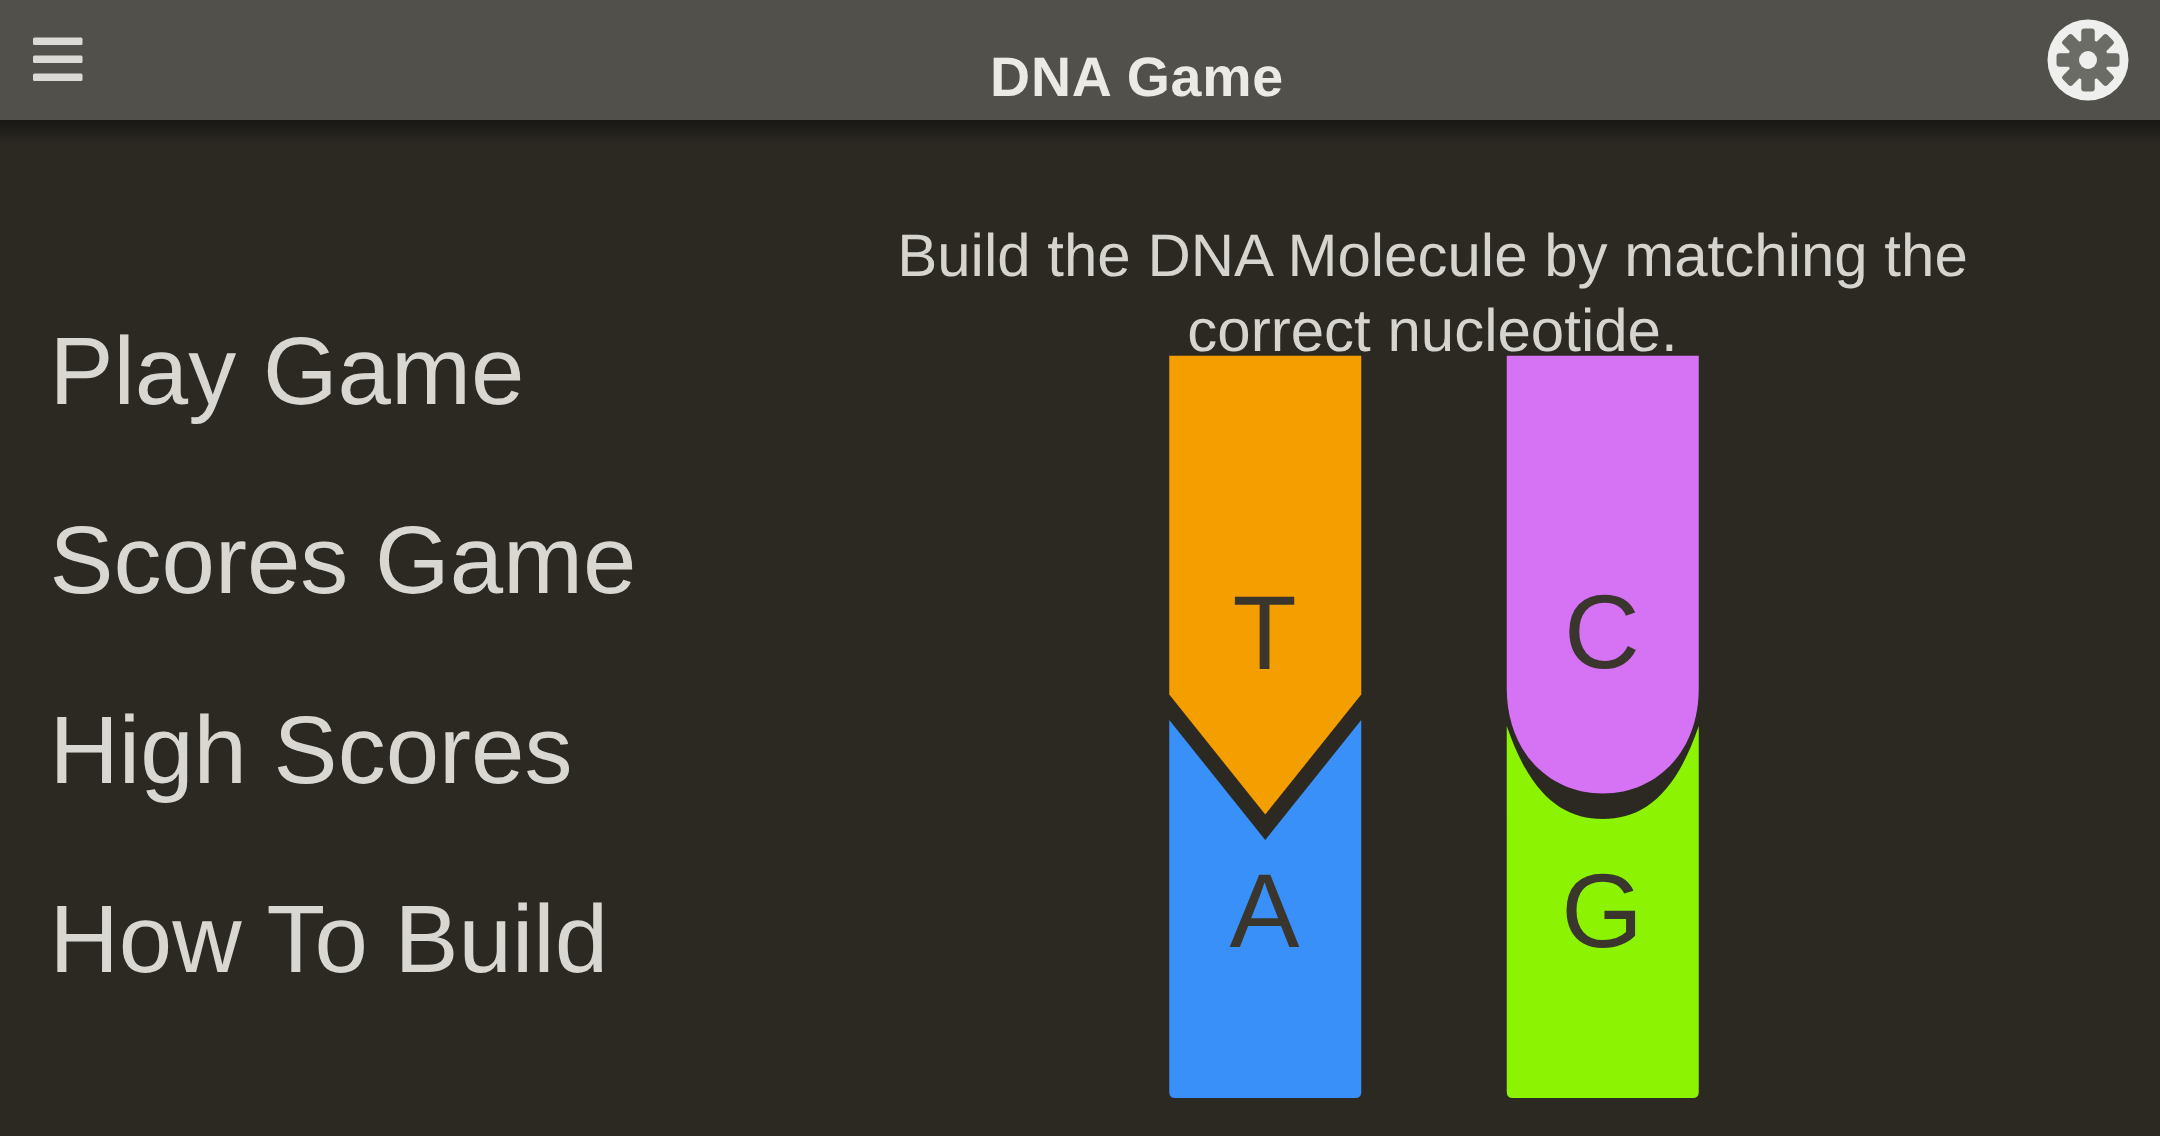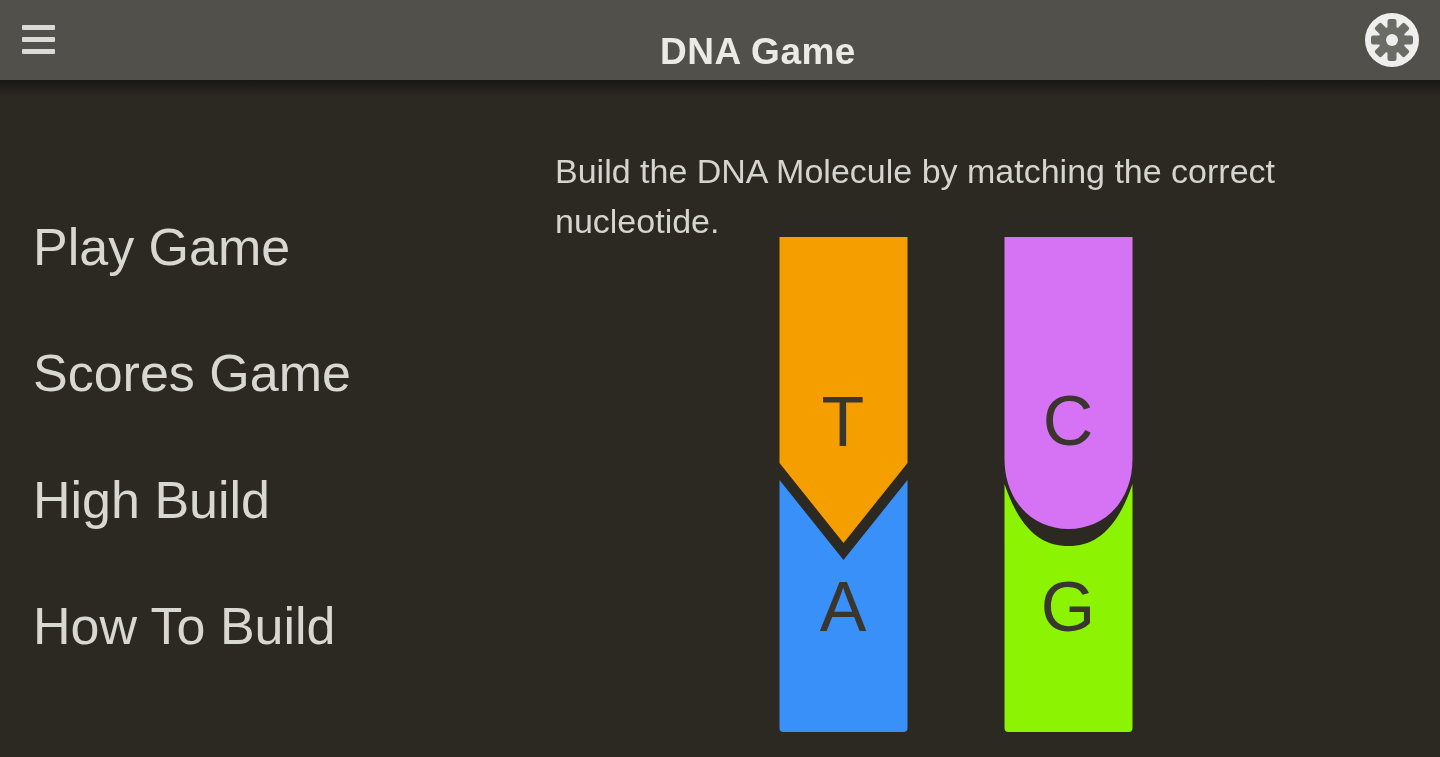--- a/index.html
+++ b/index.html
@@ -33,28 +33,28 @@
     display:flex;align-items:center;justify-content:center;
     color:#ECEAE5;font-size:37px;font-weight:bold;letter-spacing:0.5px;
   }
   .settings-btn{
     position:absolute;left:1364px;top:12px;width:56px;height:56px;
     cursor:pointer;
   }
   
   .menu-item{
     position:absolute;left:33px;
-    color:#D9D7D2;font-size:52px;font-weight:300;line-height:52px;
+    color:#D9D7D2;font-size:64px;font-weight:300;line-height:52px;
     cursor:pointer;white-space:nowrap;
   }
   .menu-item:nth-of-type(1){top:221px;}
   
   .instruction{
     position:absolute;left:555px;top:146px;width:800px;
-    text-align:left;color:#D6D4CF;font-size:34px;font-weight:300;
+    text-align:center;color:#D6D4CF;font-size:40px;font-weight:300;
     line-height:50px;
   }
   
   .pair-svg{position:absolute;top:237px;width:129px;height:495px;}
   .pair-ta{left:779px;}
   .pair-cg{left:1004px;}
   .nt-letter{
     position:absolute;width:80px;height:80px;
     display:flex;align-items:center;justify-content:center;
     color:#3A362E;font-size:70px;font-weight:400;
@@ -91,21 +91,21 @@
       </g>
       <circle r="6" fill="#EFEFED"></circle>
     </svg>
   </div>
 </header>
 <div class="appbar-shadow"></div>
 
 <nav>
   <div class="menu-item" style="top:221px">Play Game</div>
   <div class="menu-item" style="top:347px">Scores Game</div>
-  <div class="menu-item" style="top:474px">High Build</div>
+  <div class="menu-item" style="top:474px">High Scores</div>
   <div class="menu-item" style="top:600px">How To Build</div>
 </nav>
 
 <div class="instruction">Build the DNA Molecule by matching the correct nucleotide.</div>
 
 <svg class="pair-svg pair-ta" viewBox="0 0 128 495">
   <path d="M0,0 L128,0 L128,226 L64,306 L0,226 Z" fill="#F59E00"></path>
   <path d="M0,243 L64,323 L128,243 L128,491 Q128,495 124,495 L4,495 Q0,495 0,491 Z" fill="#3990F8"></path>
 </svg>
 

